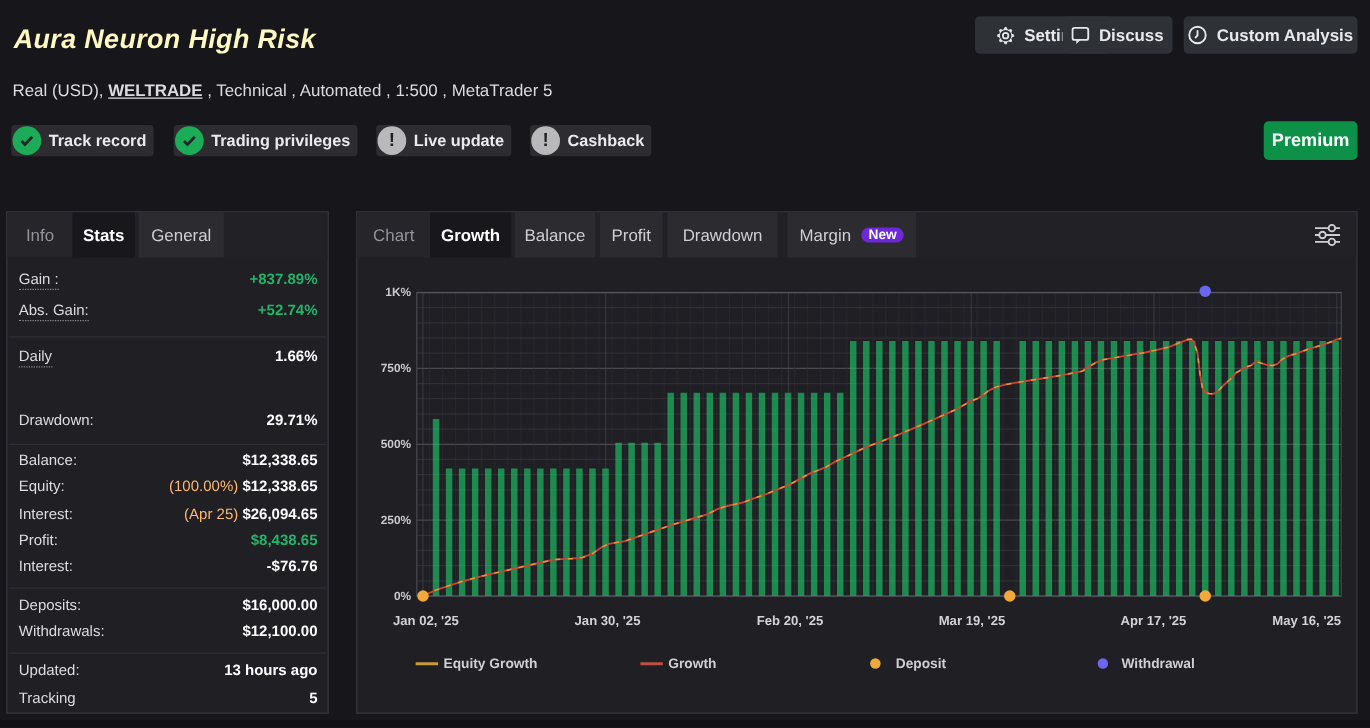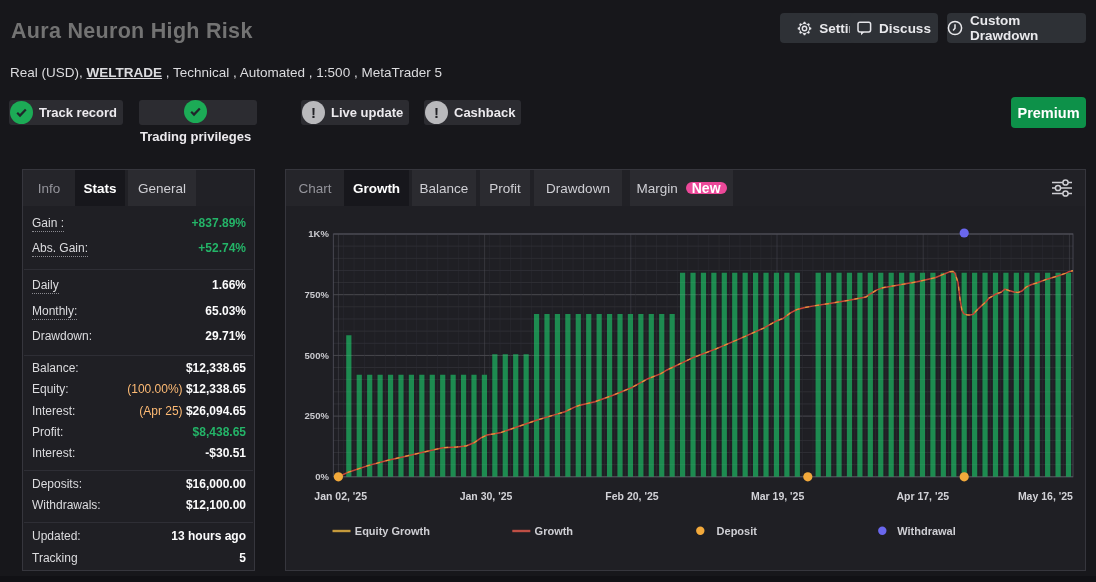--- a/index.html
+++ b/index.html
@@ -1,35 +1,35 @@
 <!DOCTYPE html>
 <html><head>
 <meta charset="utf-8">
 <style>
   * { margin:0; padding:0; box-sizing:border-box; }
   html,body { width:1096px; height:582px; background:#17171b; font-family:"Liberation Sans", sans-serif; overflow:hidden; position:relative; }
-  h1.title { position:absolute; left:11px; top:19px; font-size:21.5px; font-weight:bold; color:#737373; letter-spacing:0.3px; }
+  h1.title { position:absolute; left:11px; top:19px; font-size:21.5px; font-weight:bold; color:#fef9c3; letter-spacing:0.3px;font-style:italic; }
   .topbtn { position:absolute; top:13px; height:30px; background:#2e3136; border-radius:4px; color:#e9e9ec; font-size:13.5px; font-weight:bold; display:flex; align-items:center; justify-content:center; gap:7px; }
   .topbtn svg { flex:0 0 auto; }
   .subtitle { position:absolute; left:10px; top:65px; font-size:13.5px; color:#dcdcdf; }
   .subtitle b { font-weight:bold; text-decoration:underline; }
   .badge { position:absolute; top:100px; height:25px; background:#2c2c31; border-radius:3px; display:flex; align-items:center; padding:0 6px 0 1px; gap:6px; color:#eceaee; font-size:13px; font-weight:bold; }
   .bico { width:23px; height:23px; border-radius:50%; display:flex; align-items:center; justify-content:center; flex:0 0 auto; }
   .bico.ok { background:#1cab56; }
   .bico.warn { background:#b9b9bc; }
   .premium { position:absolute; left:1011px; top:97px; width:75px; height:31px; background:#0d9149; border-radius:4px; color:#fff; font-size:14.5px; font-weight:bold; display:flex; align-items:center; justify-content:center; }
   .panel { position:absolute; top:169px; height:402px; background:#1f1f24; border:1px solid #36363d; }
-  #lpanel { left:22px; width:233px; }
+  #lpanel { left:5px; width:258px; }
   #rpanel { left:285px; width:801px; }
   .tabbar { position:absolute; left:0; top:0; right:0; height:36px; background:#212126; display:flex; align-items:stretch; }
   .tab { display:flex; align-items:center; justify-content:center; font-size:13.5px; }
   .tab.plain { background:#25252a; color:#94949b; }
   .tab.active { background:#17171c; color:#ffffff; font-weight:bold; }
   .tab.boxed { background:#2b2b30; color:#cfcfd4; }
-  .newpill { background:#ec4899; color:#fff; font-size:14px; font-weight:bold; border-radius:7px; padding:1.5px 6px; margin-left:8px; line-height:9px; }
+  .newpill { background:#6d28d9; color:#fff; font-size:11px; font-weight:bold; border-radius:7px; padding:1.5px 6px; margin-left:8px; line-height:9px; }
   .filtico { position:absolute; right:12px; top:8px; }
   .row { position:absolute; left:9px; right:8px; height:16px; line-height:16px; font-size:12px; color:#dcdcdf; }
   .row .lab { float:left; }
   .row .val { float:right; font-weight:bold; color:#fcfcfd; }
   .row .dot { border-bottom:1px dotted #8a8a90; padding-bottom:1px; }
   .row .green { color:#24b468; }
   .row .gray { color:#fdba74; font-weight:normal; }
   .sep { position:absolute; left:1px; right:1px; height:1px; background:#2e2e35; }
   .bstrip { position:absolute; left:0; right:0; top:576px; height:6px; background:#111115; }
 </style>
@@ -48,34 +48,34 @@
       <rect x="1" y="1.3" width="12.6" height="9.6" rx="1.8"></rect>
       <path d="M4 10.9 L4 14.2 L7.4 10.9 Z" fill="#e6e6ea" stroke="none"></path>
     </svg>
     <span>Discuss</span>
   </div>
   <div class="topbtn" style="left:947px; width:139px;">
     <svg width="16" height="16" viewBox="0 0 16 16" fill="none" stroke="#e9e9ec" stroke-width="1.5">
       <circle cx="8" cy="8" r="6.6"></circle>
       <path d="M8 4.2V8.3L6.1 10.4"></path>
     </svg>
-    <span>Custom Drawdown</span>
+    <span>Custom Analysis</span>
   </div>
 
   <div class="subtitle">Real (USD), <b>WELTRADE</b> , Technical , Automated , 1:500 , MetaTrader 5</div>
 
   <div class="badge" style="left:9px;">
     <span class="bico ok">
       <svg width="13" height="13" viewBox="0 0 13 13">
         <path d="M2.2 6.8 L5 9.6 L10.8 3.4" stroke="#20262b" stroke-width="2.2" fill="none"></path>
       </svg>
     </span>
     <span>Track record</span>
   </div>
-  <div class="badge" style="left:139px;flex-direction:column;">
+  <div class="badge" style="left:139px;">
     <span class="bico ok">
       <svg width="13" height="13" viewBox="0 0 13 13">
         <path d="M2.2 6.8 L5 9.6 L10.8 3.4" stroke="#20262b" stroke-width="2.2" fill="none"></path>
       </svg>
     </span>
     <span>Trading privileges</span>
   </div>
   <div class="badge" style="left:301px;">
     <span class="bico warn">
       <span style="color:#222226;font-weight:bold;font-size:15px;">!</span>
@@ -101,24 +101,20 @@
       <span class="val green">+837.89%</span>
     </div>
       <div class="row" style="top:69.5px;">
       <span class="lab"><span class="dot">Abs. Gain:</span></span>
       <span class="val green">+52.74%</span>
     </div>
       <div class="row" style="top:107.0px;">
       <span class="lab"><span class="dot">Daily</span></span>
       <span class="val">1.66%</span>
     </div>
-      <div class="row" style="top:133.0px;">
-      <span class="lab"><span class="dot">Monthly:</span></span>
-      <span class="val">65.03%</span>
-    </div>
       <div class="row" style="top:157.5px;">
       <span class="lab">Drawdown:</span>
       <span class="val">29.71%</span>
     </div>
       <div class="row" style="top:189.5px;">
       <span class="lab">Balance:</span>
       <span class="val">$12,338.65</span>
     </div>
       <div class="row" style="top:211.0px;">
       <span class="lab">Equity:</span>
@@ -127,21 +123,21 @@
       <div class="row" style="top:232.5px;">
       <span class="lab">Interest:</span>
       <span class="val"><span class="gray">(Apr 25)</span> $26,094.65</span>
     </div>
       <div class="row" style="top:253.5px;">
       <span class="lab">Profit:</span>
       <span class="val green">$8,438.65</span>
     </div>
       <div class="row" style="top:274.5px;">
       <span class="lab">Interest:</span>
-      <span class="val">-$30.51</span>
+      <span class="val">-$76.76</span>
     </div>
       <div class="row" style="top:305.5px;">
       <span class="lab">Deposits:</span>
       <span class="val">$16,000.00</span>
     </div>
       <div class="row" style="top:326.5px;">
       <span class="lab">Withdrawals:</span>
       <span class="val">$12,100.00</span>
     </div>
       <div class="row" style="top:358.0px;text-decoration:underline;">

